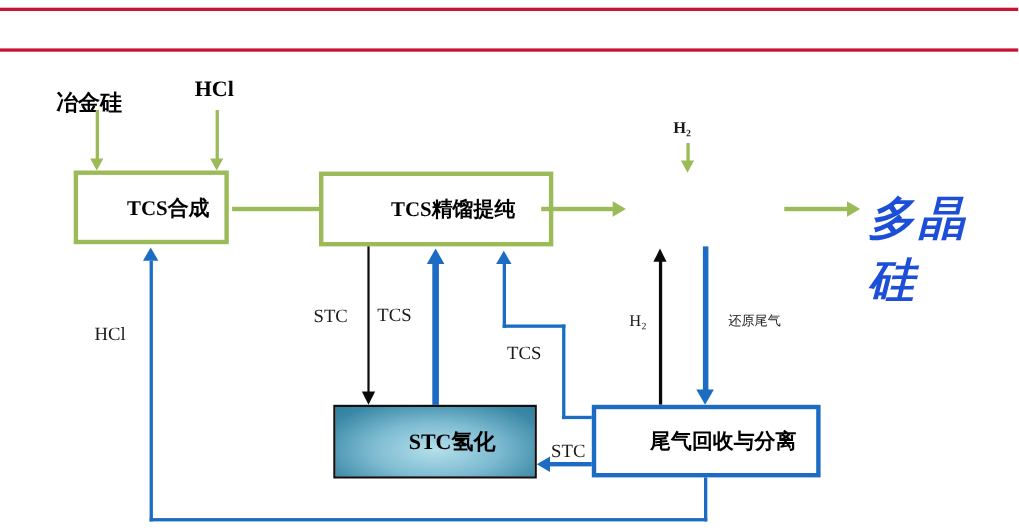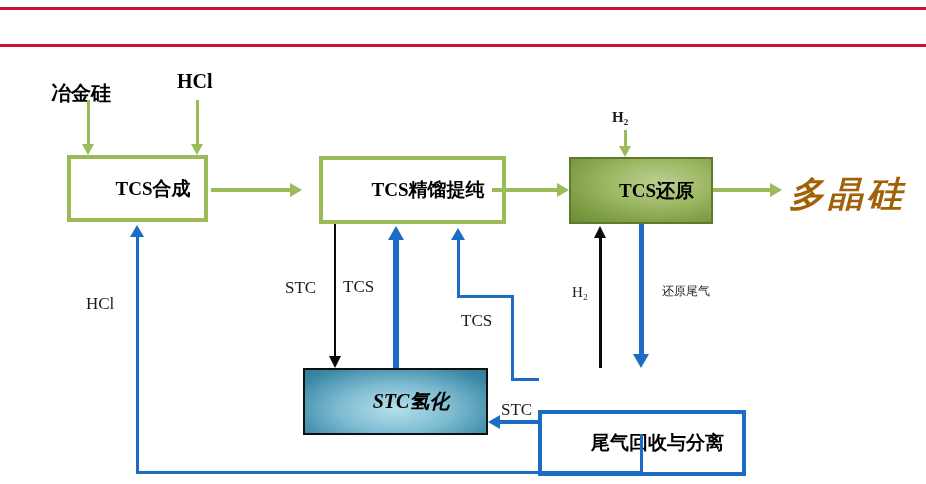--- a/index.html
+++ b/index.html
@@ -7,41 +7,41 @@
           font-family:"Liberation Serif",serif;}
   .rule{position:absolute;left:0;width:926px;height:3px;background:#C81432;}
   .title{position:absolute;left:30px;top:12px;font-size:19px;font-weight:bold;font-style:italic;
          color:#000;letter-spacing:1px;font-family:"Liberation Serif",serif;}
   .node{position:absolute;display:flex;align-items:center;justify-content:center;
         box-sizing:border-box;font-weight:bold;font-size:19px;color:#000;text-align:right;padding-left:31px;}
   .node.greenline{background:#ffffff;border:4px solid #9BBB59;}
   .node.greenfill{background:radial-gradient(ellipse at 62% 38%, #BCD191 0%, #9AB55F 45%, #7A9940 80%, #6F8D39 100%);
                   border:2px solid #5E7A2F;}
   .node.tealfill{background:radial-gradient(ellipse at 50% 62%, #B5DFEC 0%, #7DBBD1 45%, #3A88A6 85%, #2E7F9E 100%);
-                 border:2px solid #101010;font-style:italic;}
-  .node.blueline{background:#ffffff;border:4px solid #1B6CC2;margin-top:42px;}
+                 border:2px solid #101010;}
+  .node.blueline{background:#ffffff;border:4px solid #1B6CC2;}
   .seg{position:absolute;}
   .seg.g{background:#9BBB59;}
   .seg.b{background:#1B6CC2;}
   .seg.k{background:#0a0a0a;}
   .head{position:absolute;width:0;height:0;}
   
   .hd-down-g{border-left:6px solid transparent;border-right:6px solid transparent;border-top:11px solid #9BBB59;}
   .hd-right-g{border-top:7px solid transparent;border-bottom:7px solid transparent;border-left:12px solid #9BBB59;}
   .hd-down-k{border-left:6px solid transparent;border-right:6px solid transparent;border-top:12px solid #0a0a0a;}
   .hd-up-k{border-left:6px solid transparent;border-right:6px solid transparent;border-bottom:12px solid #0a0a0a;}
   .hd-up-b{border-left:7px solid transparent;border-right:7px solid transparent;border-bottom:12px solid #1B6CC2;}
   .hd-up-b-big{border-left:8px solid transparent;border-right:8px solid transparent;border-bottom:14px solid #1B6CC2;}
   .hd-down-b-big{border-left:8px solid transparent;border-right:8px solid transparent;border-top:14px solid #1B6CC2;}
   .hd-left-b{border-top:7px solid transparent;border-bottom:7px solid transparent;border-right:12px solid #1B6CC2;}
   .lbl{position:absolute;color:#1a1a1a;font-size:17px;font-family:"Liberation Serif",serif;}
   .lbl-input{position:absolute;color:#000;font-weight:bold;font-size:20px;}
   .sans{font-family:"Liberation Sans",sans-serif;}
-  .output-text{position:absolute;left:789px;top:171px;font-size:35px;font-weight:bold;
-               color:#a16207;font-style:italic;letter-spacing:4px;text-align:right;}
+  .output-text{position:absolute;left:789px;top:171px;font-size:42px;font-weight:bold;
+               color:#1d4ed8;font-style:italic;letter-spacing:4px;}
 </style>
 </head>
 <body>
 
 <div id="canvas">
 
   <div class="rule" style="top:7px"></div>
   <div class="rule" style="top:44px;height:2.5px"></div>
 
   <div class="lbl-input sans" style="left:51px;top:80px">冶金硅</div>
@@ -52,30 +52,27 @@
   <div class="seg g" style="left:195.5px;top:100px;width:3px;height:45px"></div>
   <div class="head hd-down-g" style="left:191px;top:144px"></div>
 
   <div class="node greenline" style="left:67px;top:155px;width:141px;height:67px">
     <span>TCS合成</span>
   </div>
 
   <div class="seg g" style="left:211px;top:188px;width:80px;height:3.5px"></div>
   <div class="head hd-right-g" style="left:290px;top:183px"></div>
 
-  <div class="node greenline" style="left:319px;top:156px;width:187px;height:68px">
+  <div class="node greenline" style="left:290px;top:156px;width:213px;height:68px">
     <span>TCS精馏提纯</span>
   </div>
 
   <div class="seg g" style="left:492px;top:188px;width:66px;height:3.5px"></div>
   <div class="head hd-right-g" style="left:557px;top:183px"></div>
 
-  <div class="node greenfill" style="left:569px;top:157px;width:144px;height:67px">
-    <span>TCS还原</span>
-  </div>
 
   <div class="lbl" style="left:612px;top:109px;font-size:15px;font-weight:bold">H₂</div>
   <div class="seg g" style="left:623.5px;top:130px;width:3px;height:17px"></div>
   <div class="head hd-down-g" style="left:619px;top:146px"></div>
 
   <div class="seg g" style="left:713px;top:188px;width:58px;height:3.5px"></div>
   <div class="head hd-right-g" style="left:770px;top:183px"></div>
   <div class="output-text">多晶硅</div>
 
   <div class="seg k" style="left:333.5px;top:224px;width:2.5px;height:133px"></div>

